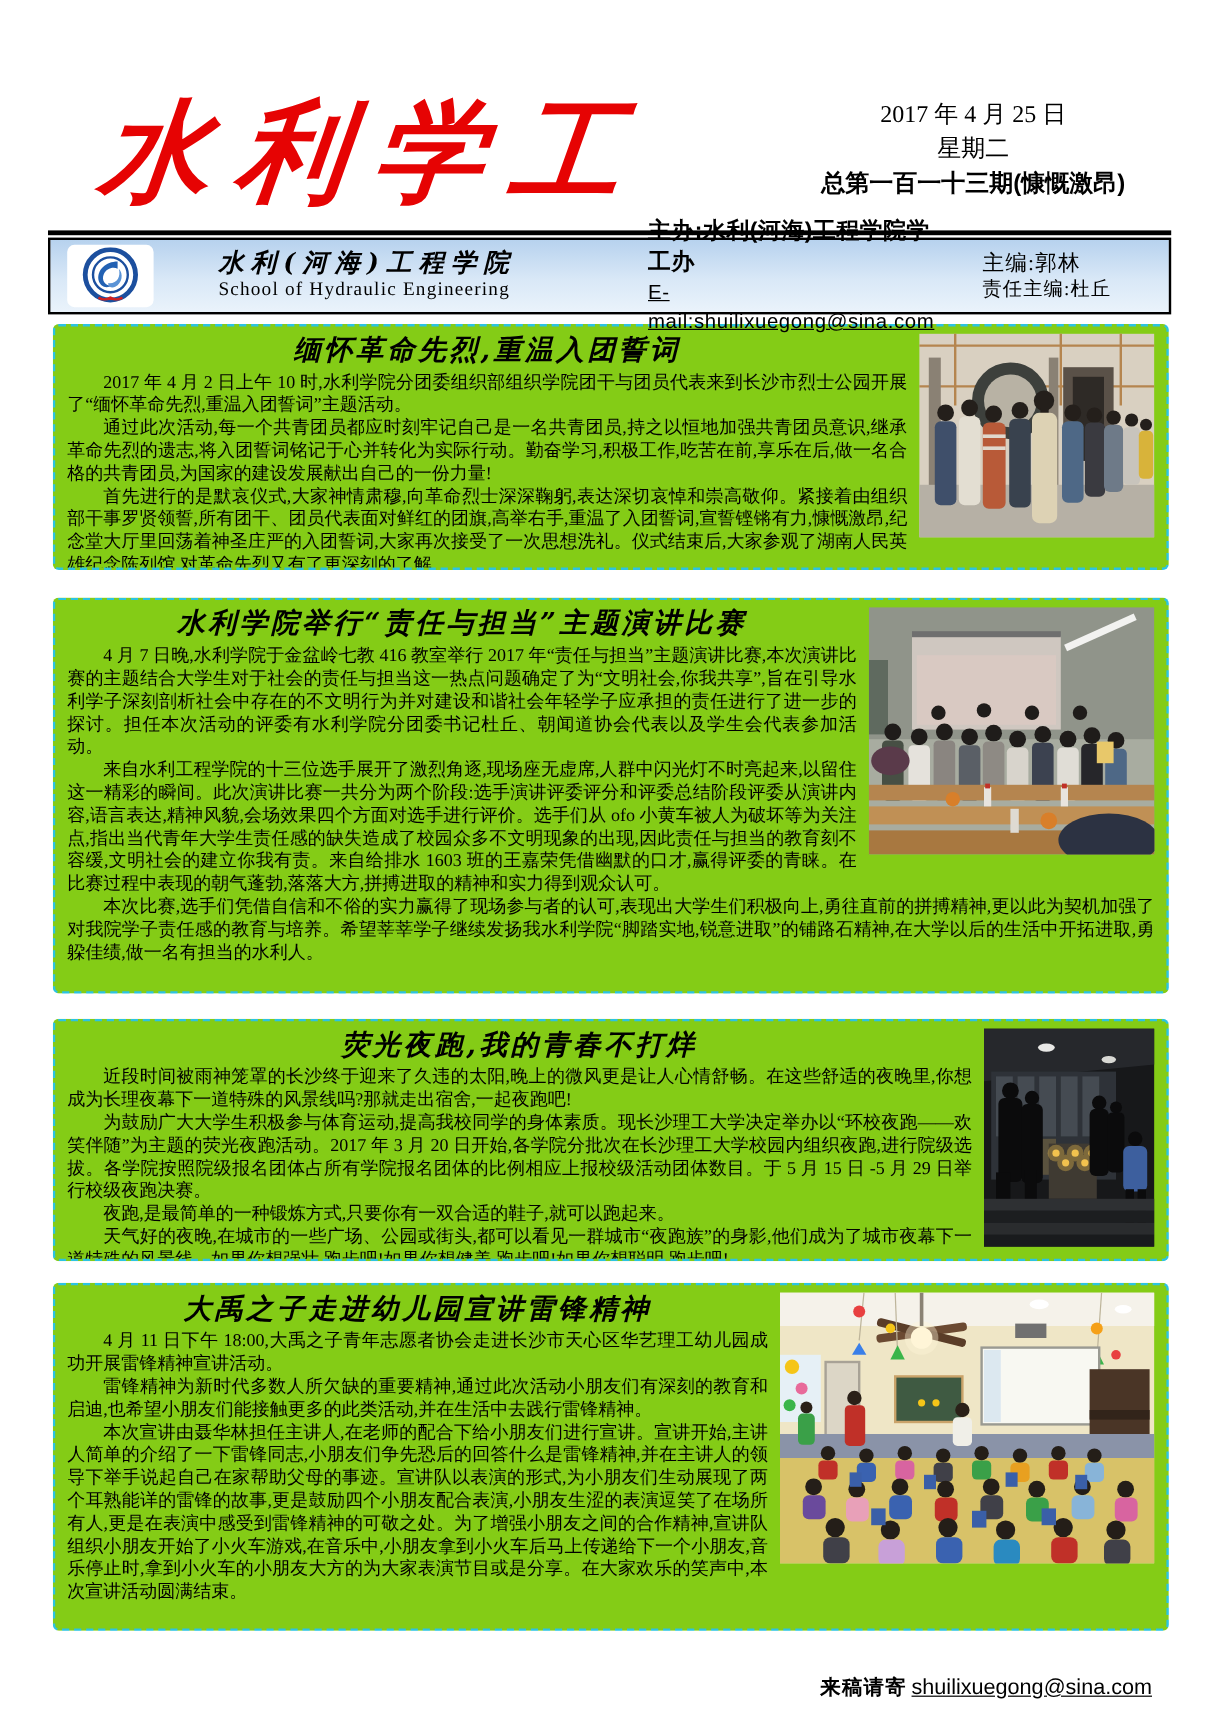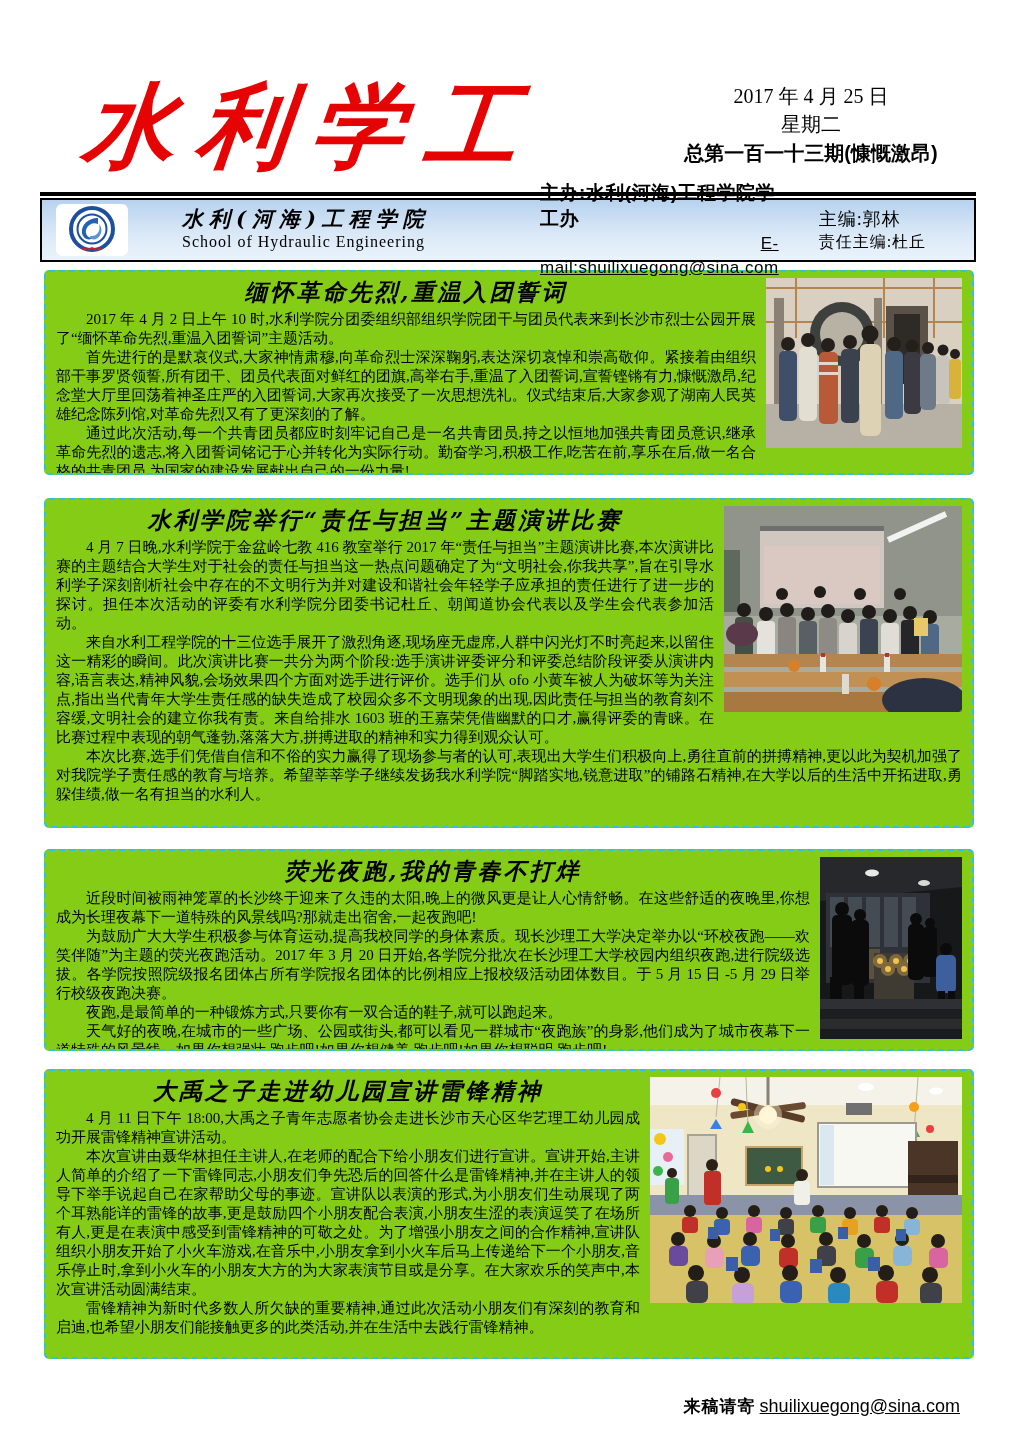--- a/index.html
+++ b/index.html
@@ -18,21 +18,21 @@
   .masthead{border:2px solid #000;height:60px;display:flex;align-items:center;
         background:linear-gradient(180deg,#b7d2ee 0%,#d9e8f7 55%,#eaf3fb 100%);padding:0 14px;gap:40px;}
   .logo-chip{background:#fff;border-radius:6px;width:72px;height:52px;display:flex;align-items:center;
         justify-content:center;margin-right:14px;flex:0 0 auto;}
   .school-names{flex:0 0 auto;width:300px;}
   .school-cn{font-family:"DejaVu Serif",serif;font-style:italic;font-weight:bold;font-size:21px;
         line-height:24px;letter-spacing:6px;white-space:nowrap;}
   .school-en{font:16px/22px "Liberation Serif",serif;letter-spacing:1px;}
   .org-col{flex:1 1 auto;padding-left:18px;}
   .org-line{font:bold 19px/26px "Liberation Sans",sans-serif;letter-spacing:.5px;}
-  .email-line{font:17px/24px "Liberation Sans",sans-serif;text-decoration:underline;letter-spacing:.5px;text-align:right;}
+  .email-line{font:17px/24px "Liberation Sans",sans-serif;text-decoration:underline;letter-spacing:.5px;}
   .editor-col{flex:0 0 auto;width:160px;padding-right:4px;}
   .editor-1{font:18px/24px "Liberation Serif",serif;letter-spacing:1px;}
   .editor-2{font:16px/22px "Liberation Serif",serif;letter-spacing:1px;}
   
   .box{border:2px dashed #2cc3e2;border-radius:5px;width:930px;margin-left:44px;box-sizing:border-box;
         padding:4px 10px 6px 10px;overflow:hidden;background:#84cc16;}
   .box-title{text-align:center;font-family:"DejaVu Serif",serif;font-style:italic;font-weight:bold;
         font-size:23px;line-height:30px;letter-spacing:3px;margin:1px 0 3px 0;}
   .box p{margin:0;text-indent:2em;font:15px/19px "Liberation Serif",serif;text-align:justify;}
   .photo{float:right;margin:2px 0 4px 10px;display:block;}
@@ -123,22 +123,22 @@
         <circle cx="162" cy="70" r="6" fill="#241f1b"></circle>
           <rect x="154" y="76" width="16" height="56" rx="5" fill="#6e7a88"></rect>
         <circle cx="177" cy="72" r="5.5" fill="#241f1b"></circle>
           <rect x="170" y="78" width="14" height="48" rx="4" fill="#c8c4bc"></rect>
         <circle cx="189" cy="76" r="5" fill="#241f1b"></circle>
           <rect x="183" y="81" width="12" height="40" rx="4" fill="#d8b33a"></rect>
       </g>
     </svg>
     <div class="box-title">缅怀革命先烈,重温入团誓词</div>
     <p>2017 年 4 月 2 日上午 10 时,水利学院分团委组织部组织学院团干与团员代表来到长沙市烈士公园开展了“缅怀革命先烈,重温入团誓词”主题活动。</p>
+    <p>通过此次活动,每一个共青团员都应时刻牢记自己是一名共青团员,持之以恒地加强共青团员意识,继承革命先烈的遗志,将入团誓词铭记于心并转化为实际行动。勤奋学习,积极工作,吃苦在前,享乐在后,做一名合格的共青团员,为国家的建设发展献出自己的一份力量!</p>
     <p>首先进行的是默哀仪式,大家神情肃穆,向革命烈士深深鞠躬,表达深切哀悼和崇高敬仰。紧接着由组织部干事罗贤领誓,所有团干、团员代表面对鲜红的团旗,高举右手,重温了入团誓词,宣誓铿锵有力,慷慨激昂,纪念堂大厅里回荡着神圣庄严的入团誓词,大家再次接受了一次思想洗礼。仪式结束后,大家参观了湖南人民英雄纪念陈列馆,对革命先烈又有了更深刻的了解。</p>
-    <p>通过此次活动,每一个共青团员都应时刻牢记自己是一名共青团员,持之以恒地加强共青团员意识,继承革命先烈的遗志,将入团誓词铭记于心并转化为实际行动。勤奋学习,积极工作,吃苦在前,享乐在后,做一名合格的共青团员,为国家的建设发展献出自己的一份力量!</p>
   </div>
 
   <div class="box" id="box2">
     <svg class="photo" width="238" height="206" viewBox="0 0 238 206">
       <rect width="238" height="206" fill="#90948a"></rect>
       <rect x="0" y="110" width="238" height="96" fill="#a8aca0"></rect>
       <rect x="36" y="24" width="124" height="78" fill="#cfc7c0"></rect>
       <rect x="40" y="40" width="116" height="58" fill="#d9c9c2"></rect>
       <rect x="36" y="20" width="124" height="5" fill="#6f6f6f"></rect>
       <line x1="164" y1="34" x2="222" y2="8" stroke="#f2f2f0" stroke-width="6"></line>
@@ -356,22 +356,22 @@
           <rect x="120" y="152" width="10" height="12"></rect>
           <rect x="188" y="150" width="10" height="12"></rect>
           <rect x="246" y="152" width="10" height="12"></rect>
           <rect x="76" y="180" width="12" height="14"></rect>
           <rect x="160" y="182" width="12" height="14"></rect>
           <rect x="218" y="180" width="12" height="14"></rect>
         </g>
     </svg>
     <div class="box-title">大禹之子走进幼儿园宣讲雷锋精神</div>
     <p>4 月 11 日下午 18:00,大禹之子青年志愿者协会走进长沙市天心区华艺理工幼儿园成功开展雷锋精神宣讲活动。</p>
+    <p>雷锋精神为新时代多数人所欠缺的重要精神,通过此次活动小朋友们有深刻的教育和启迪,也希望小朋友们能接触更多的此类活动,并在生活中去践行雷锋精神。</p>
     <p>本次宣讲由聂华林担任主讲人,在老师的配合下给小朋友们进行宣讲。宣讲开始,主讲人简单的介绍了一下雷锋同志,小朋友们争先恐后的回答什么是雷锋精神,并在主讲人的领导下举手说起自己在家帮助父母的事迹。宣讲队以表演的形式,为小朋友们生动展现了两个耳熟能详的雷锋的故事,更是鼓励四个小朋友配合表演,小朋友生涩的表演逗笑了在场所有人,更是在表演中感受到雷锋精神的可敬之处。为了增强小朋友之间的合作精神,宣讲队组织小朋友开始了小火车游戏,在音乐中,小朋友拿到小火车后马上传递给下一个小朋友,音乐停止时,拿到小火车的小朋友大方的为大家表演节目或是分享。在大家欢乐的笑声中,本次宣讲活动圆满结束。</p>
-    <p>雷锋精神为新时代多数人所欠缺的重要精神,通过此次活动小朋友们有深刻的教育和启迪,也希望小朋友们能接触更多的此类活动,并在生活中去践行雷锋精神。</p>
   </div>
 
   <div class="footer">
     <span class="footer-label">来稿请寄</span>
     <span class="footer-email">shuilixuegong@sina.com</span>
   </div>
 
 </div>
 
 </body></html>

